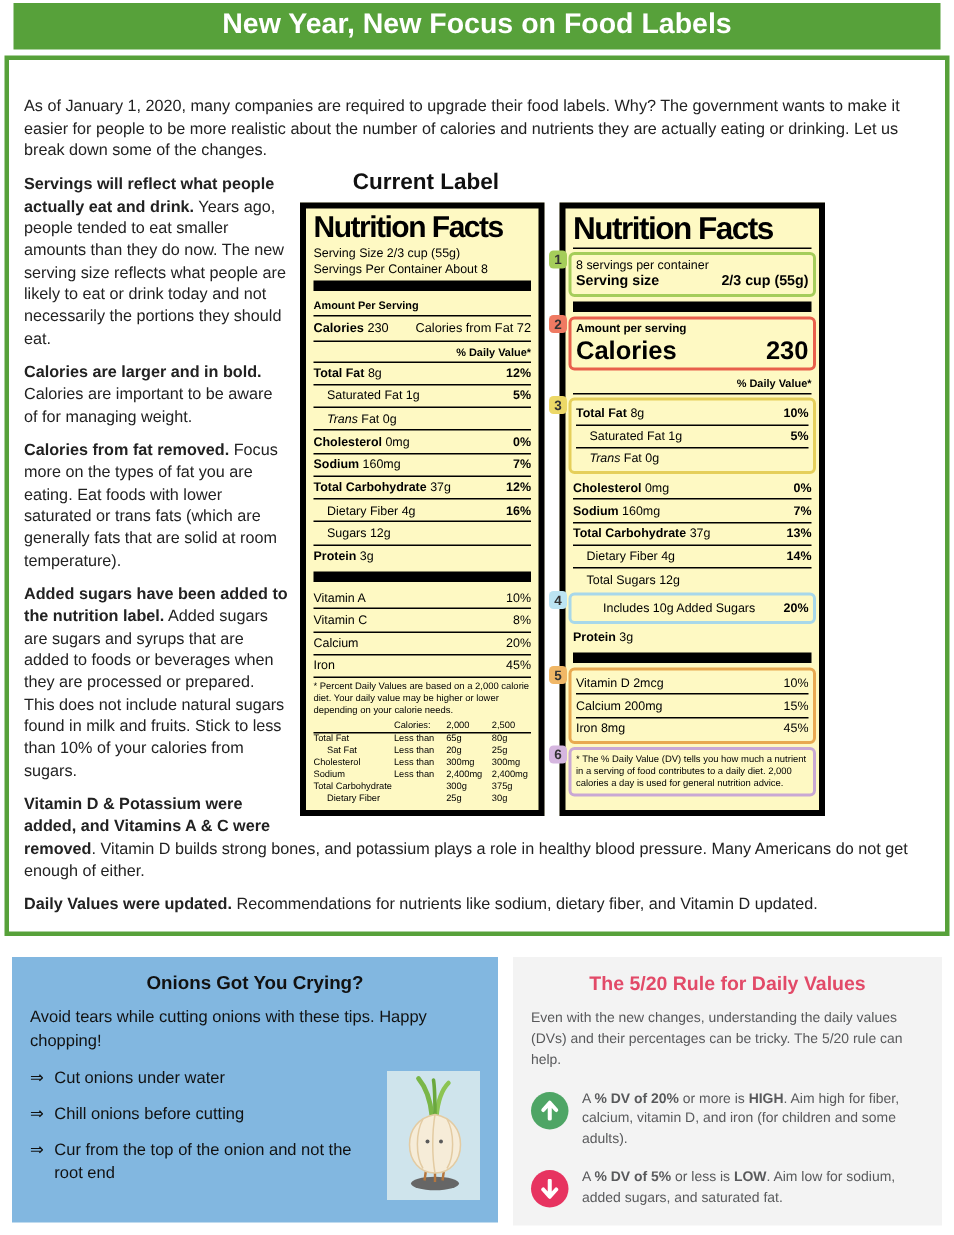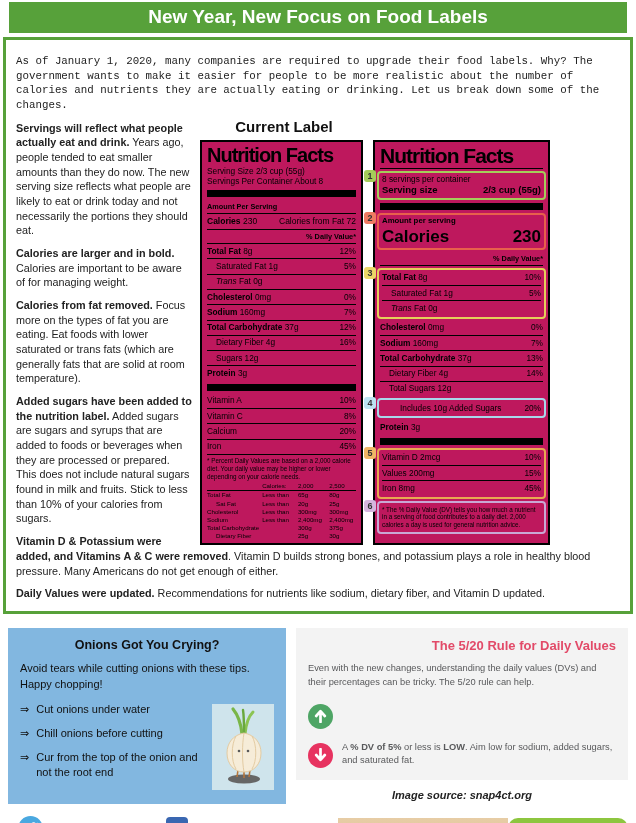--- a/index.html
+++ b/index.html
@@ -4,43 +4,43 @@
 <style>
   * { margin:0; padding:0; box-sizing:border-box; }
   html,body { background:#fff; }
   body { width:636px; font-family:"Liberation Sans", sans-serif; color:#222; }
 
   .banner { margin:2px 9px 0 9px; background:#57a13a; color:#fff; text-align:center;
             font-size:19px; font-weight:bold; padding:4px 0 5px; }
 
   .main-box { margin:4px 3px 0 3px; border:3px solid #57a13a; padding:6px 10px 2px 10px;
               font-size:10.8px; line-height:1.36; }
-  .intro { margin:8px 0 4px;font-family:Liberation Mono, monospace; }
+  .intro { margin:18px 0 4px; }
   .para { margin:8px 0; }
   .para b { font-weight:bold; }
 
   .labels-float { float:right; width:420px; margin-left:8px; }
   .label-headings { display:flex; }
   .label-headings .lh { font-weight:bold; font-size:15px; text-align:center; color:#111; }
   .lh-cur { width:168px; }
   .lh-new { flex:1; }
   .labels-row { display:flex; gap:10px; margin-top:3px; }
 
   
-  .nf { border:2px solid #000000; background:#be185d; padding:3px 5px; color:#000; }
+  .nf { border:4px solid #000000; background:#fef9c3; padding:3px 5px; color:#000; }
   .nf-title { font-weight:bold; font-size:20px; letter-spacing:-1px; line-height:1.05; white-space:nowrap; }
   .nf-sm { font-size:8.3px; line-height:1.25; }
   .nf-bar { height:7px; background:#000; margin:3px 0; }
   .aps { font-weight:bold; font-size:7.3px; border-bottom:1px solid #000; padding:2px 0 1px; }
   .cal-row { display:flex; justify-content:space-between; align-items:flex-end;
              border-bottom:1px solid #000; font-size:8.5px; padding:2px 0; }
   .dvh { text-align:right; font-weight:bold; font-size:7.3px; padding:2px 0 1px; }
   .row { display:flex; justify-content:space-between; border-top:1px solid #000;
          font-size:8.3px; padding:1.5px 0; }
-  .row .v { font-weight:normal; }
+  .row .v { font-weight:bold; }
   .in1 { padding-left:9px; }
   .in2 { padding-left:18px; }
   .bn { font-weight:bold; }
   .it { font-style:italic; }
   .fn { font-size:6.3px; line-height:1.25; padding:2px 0; }
   .fnt { font-size:6.2px; line-height:1.3; }
   .fnt-row { display:flex; }
   .fnt-row span:nth-child(1){ width:37%; }
   .fnt-row span:nth-child(2){ width:24%; }
   .fnt-row span:nth-child(3){ width:21%; }
@@ -65,32 +65,32 @@
   .calbig { display:flex; justify-content:space-between; align-items:flex-end;
             font-weight:bold; font-size:17px; line-height:1; padding:1px 0 2px; }
   .row.nb { border-top:none; }
 
   .caption-fda { clear:none; text-align:right; font-style:italic; font-weight:bold;
                  font-size:11px; margin-top:4px; color:#222; }
   .clear { clear:both; }
 
   
   .row2 { display:flex; gap:10px; margin:14px 8px 0 8px; align-items:flex-start; }
-  .onion-box { width:278px; background:#82b7e0; padding:9px 12px 10px; color:#111; }
+  .onion-box { width:324px; background:#82b7e0; padding:9px 12px 10px; color:#111; }
   .onion-title { text-align:center; font-weight:bold; font-size:12.5px; margin:1px 0 9px; }
   .onion-intro { font-size:11px; line-height:1.45; margin-bottom:9px; }
   .onion-content { display:flex; gap:6px; }
   .tips { flex:1; }
   .tip { display:flex; gap:7px; font-size:11px; line-height:1.3; margin-bottom:10px; }
   .tip .arr { flex:none; }
   .onion-fig { flex:none; margin-top:2px; }
 
   .rule-col { flex:1; }
   .rule-box { background:#f3f3f3; padding:9px 12px 12px; }
-  .rule-title { color:#e24a68; text-align:right; font-weight:bold; font-size:13px; margin:1px 0 9px; }
+  .rule-title { color:#e24a68; text-align:center; font-weight:bold; font-size:13px; margin:1px 0 9px; }
   .rule-intro { font-size:9.3px; line-height:1.5; color:#58595b; }
   .rule-item { display:flex; gap:9px; margin-top:12px; font-size:9.3px; line-height:1.45; color:#58595b; }
   .circle { width:25px; height:25px; border-radius:50%; flex:none; display:flex;
             align-items:center; justify-content:center; margin-top:2px; }
   .circle.up { background:#4ea565; }
   .circle.down { background:#e73360; }
   .caption-snap { text-align:center; font-style:italic; font-weight:bold; font-size:11px; margin-top:9px; }
 
   
   .row3 { display:flex; gap:10px; margin:12px 8px 0 8px; }
@@ -306,21 +306,21 @@
             <span class="v"></span>
           </div>
         <div class="nf-bar"></div>
         <div class="hl hl-orange">
           <span class="mk">5</span>
           <div class="row nb">
               <span>Vitamin D 2mcg</span>
               <span>10%</span>
             </div>
           <div class="row">
-              <span>Values 200mg</span>
+              <span>Calcium 200mg</span>
               <span>15%</span>
             </div>
           <div class="row">
               <span>Iron 8mg</span>
               <span>45%</span>
             </div>
         </div>
         <div class="hl hl-purple">
           <span class="mk">6</span>
           <div class="fn">* The % Daily Value (DV) tells you how much a nutrient in a serving of food contributes to a daily diet. 2,000 calories a day is used for general nutrition advice.</div>
@@ -380,20 +380,21 @@
   <div class="rule-col">
     <div class="rule-box">
       <div class="rule-title">The 5/20 Rule for Daily Values</div>
       <div class="rule-intro">Even with the new changes, understanding the daily values (DVs) and their percentages can be tricky. The 5/20 rule can help.</div>
       <div class="rule-item">
         <div class="circle up">
           <svg width="13" height="14" viewBox="0 0 24 26">
               <path d="M12 24 V6 M4 13 L12 4 L20 13" stroke="#fff" stroke-width="5" fill="none" stroke-linecap="round" stroke-linejoin="round"></path>
             </svg>
         </div>
+        <div><span>A </span><b>% DV of 20%</b><span> or more is </span><b>HIGH</b><span>. Aim high for fiber, calcium, vitamin D, and iron (for children and some adults).</span></div>
       </div>
       <div class="rule-item">
         <div class="circle down">
           <svg width="13" height="14" viewBox="0 0 24 26">
               <path d="M12 2 V20 M4 13 L12 22 L20 13" stroke="#fff" stroke-width="5" fill="none" stroke-linecap="round" stroke-linejoin="round"></path>
             </svg>
         </div>
         <div><span>A </span><b>% DV of 5%</b><span> or less is </span><b>LOW</b><span>. Aim low for sodium, added sugars, and saturated fat.</span></div>
       </div>
     </div>

